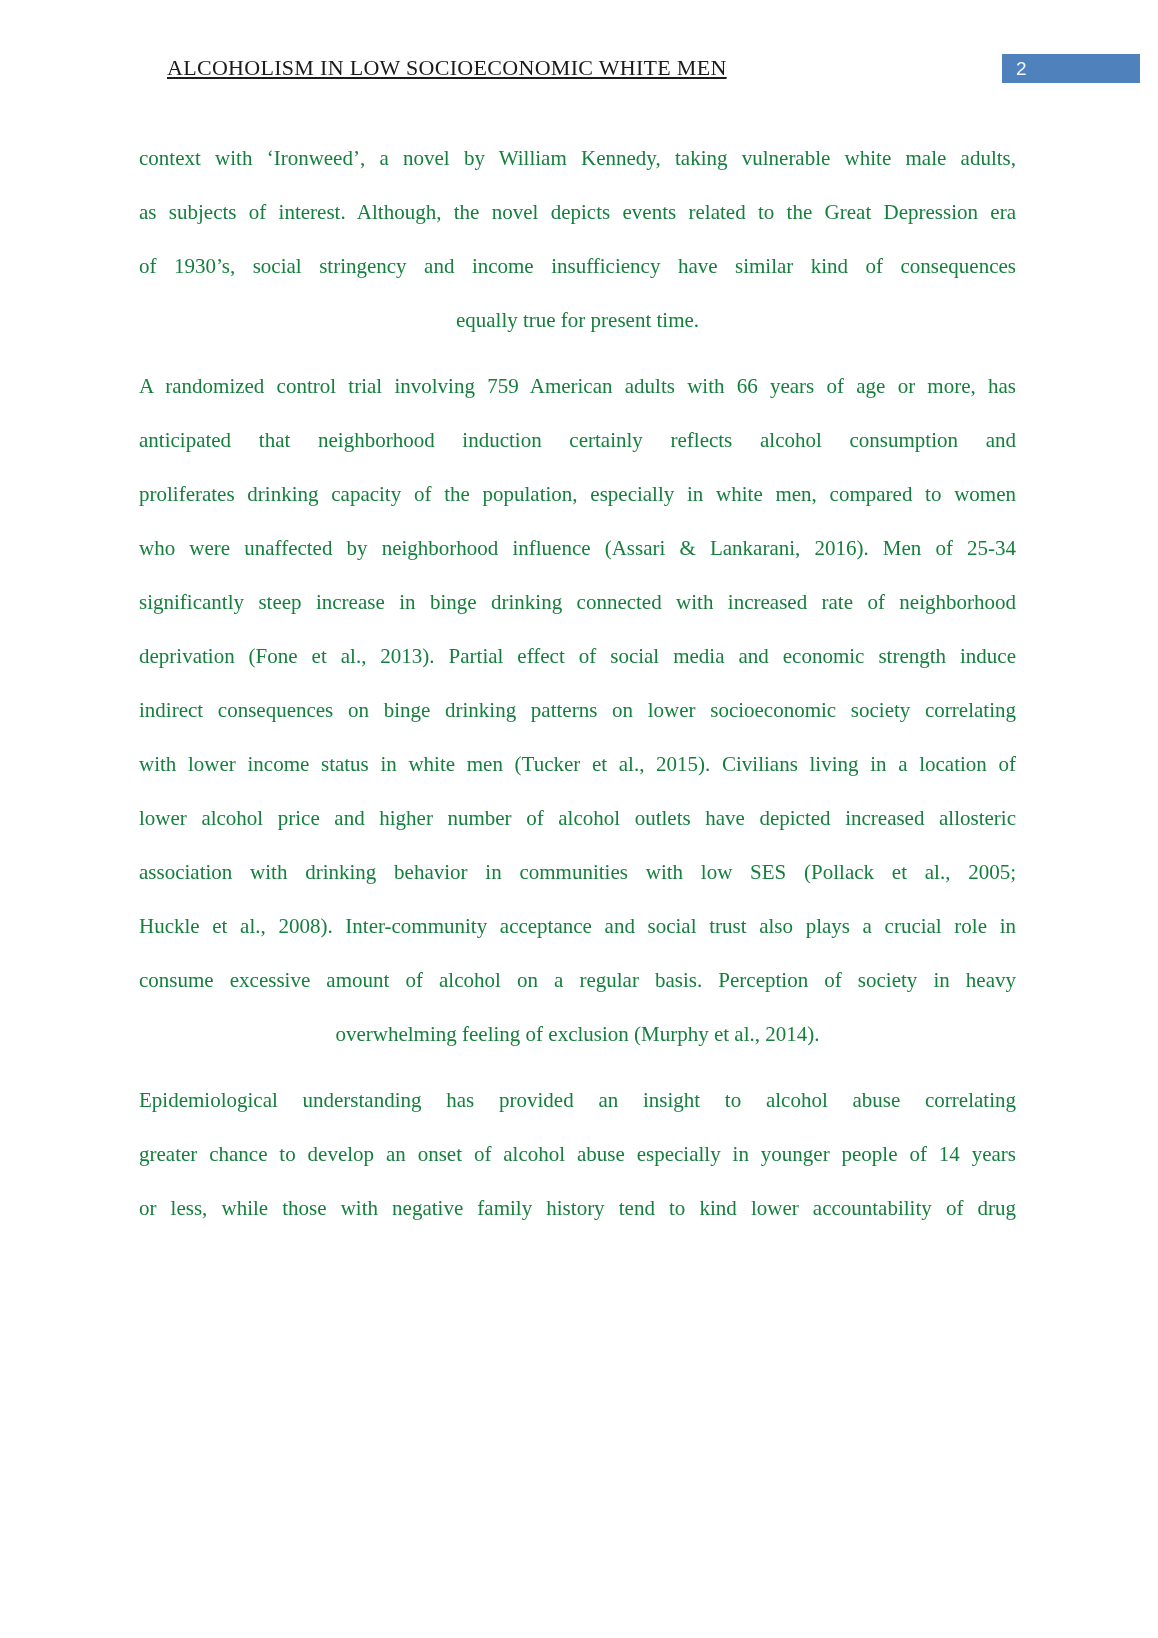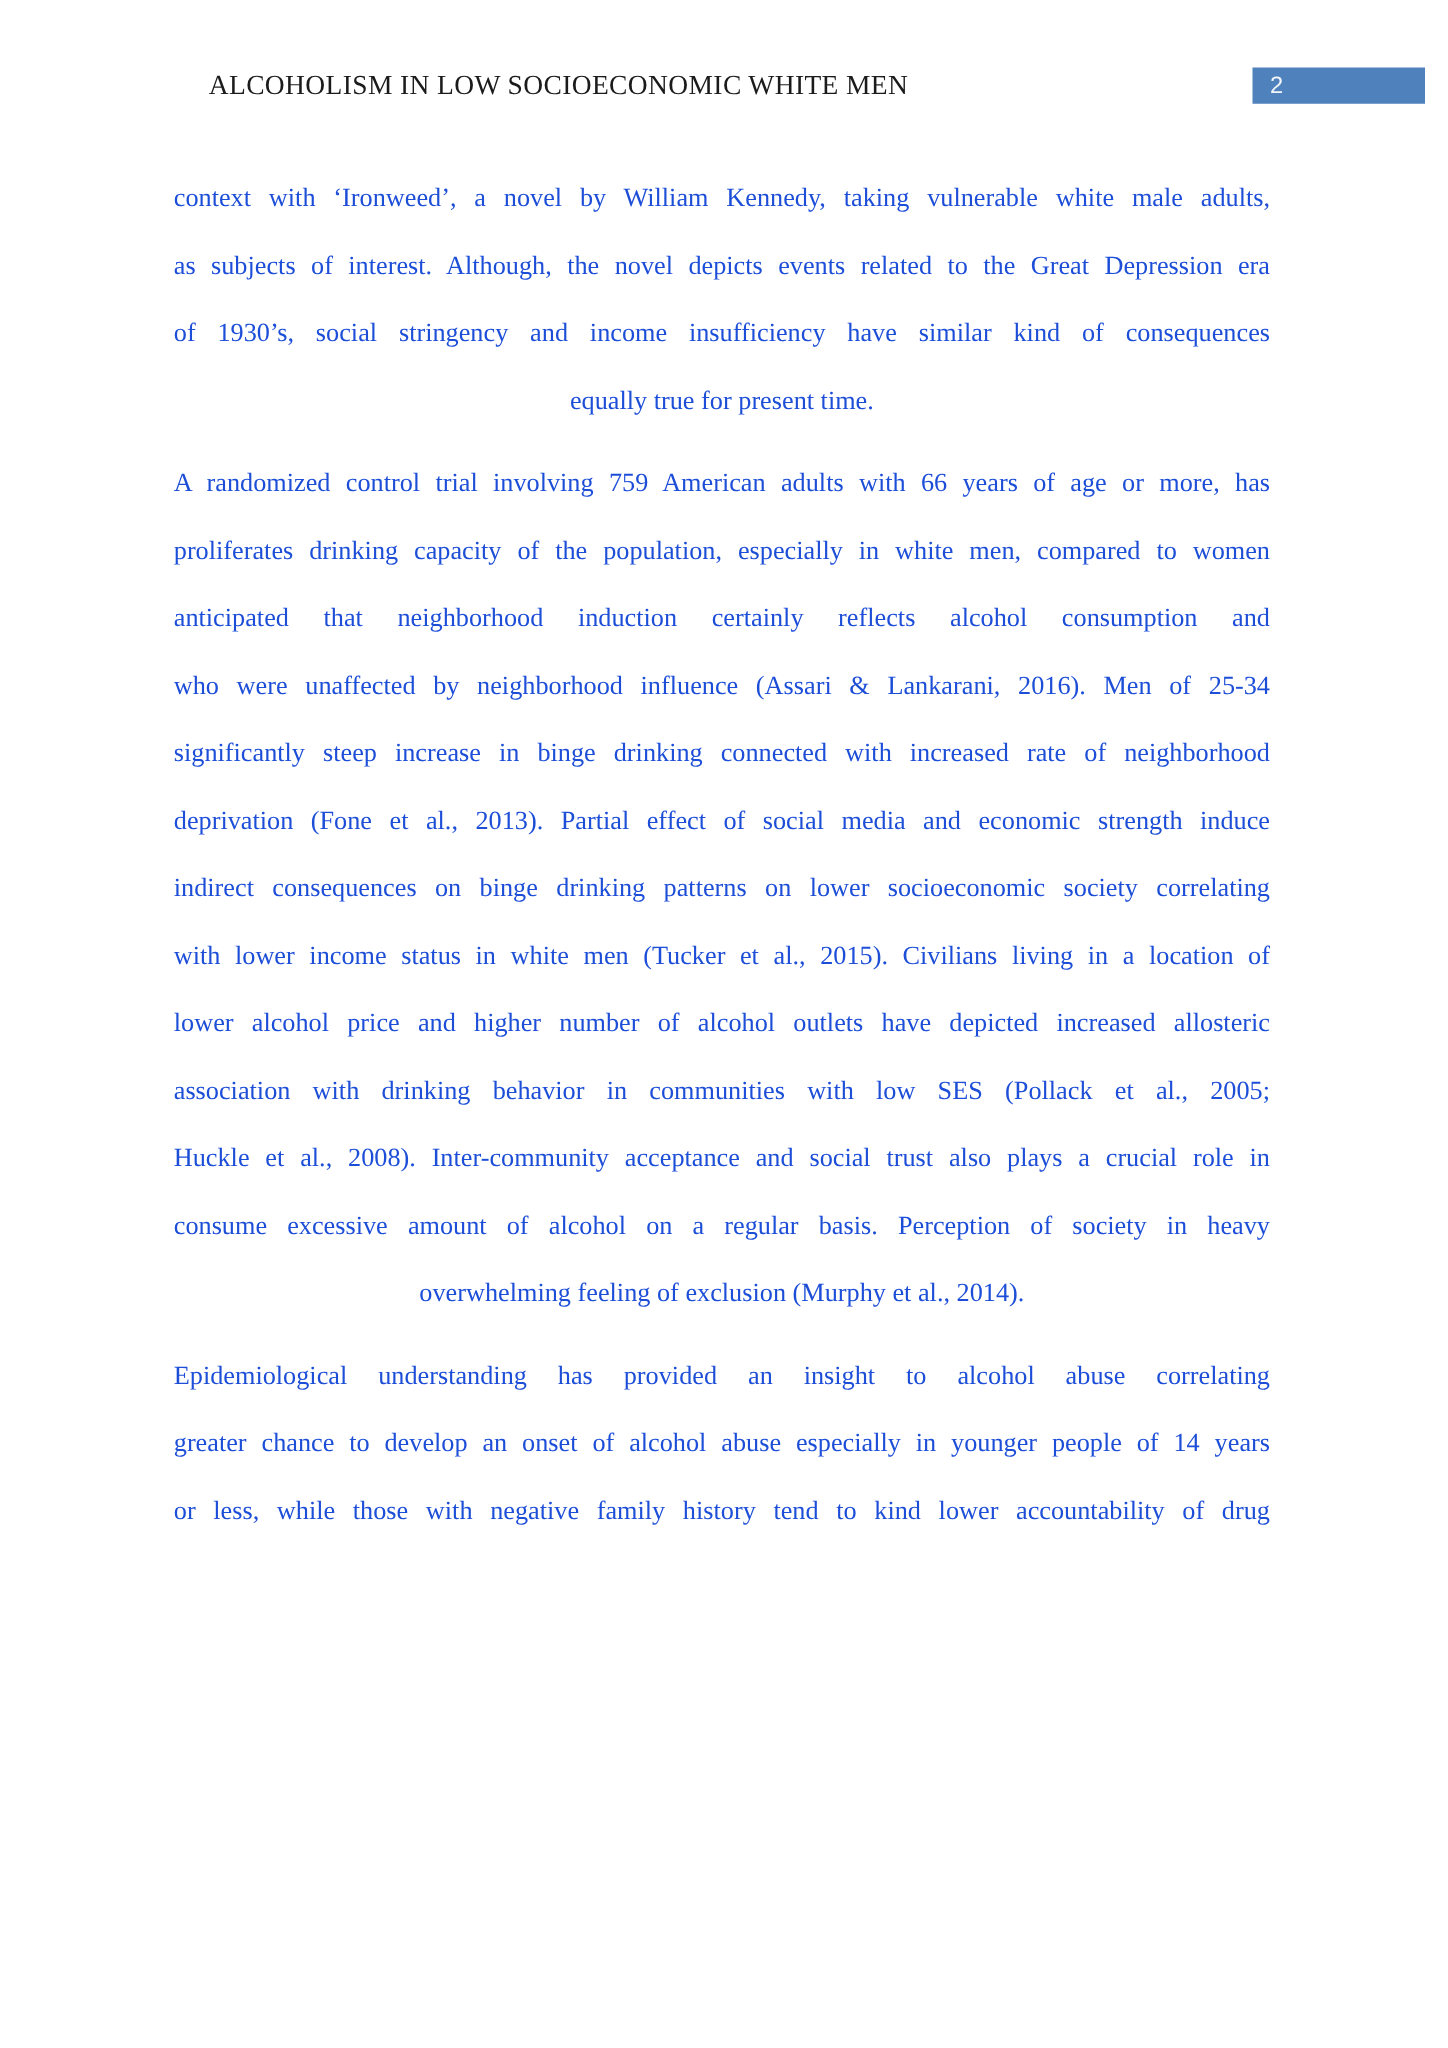--- a/index.html
+++ b/index.html
@@ -16,20 +16,21 @@
     font-family: "Liberation Serif", serif;
   }
   .running-head {
     position: absolute;
     left: 167px;
     top: 55px;
     font-size: 22px;
     letter-spacing: 0.3px;
     color: #1b1b1b;
     white-space: nowrap;
+    text-decoration: underline;
   }
   .page-num-box {
     position: absolute;
     left: 1002px;
     top: 54px;
     width: 138px;
     height: 29px;
     box-sizing: border-box;
     padding-left: 14px;
     display: flex;
@@ -63,31 +64,31 @@
   }
 </style>
 </head>
 <body>
 
 <div class="page">
   <div class="running-head">ALCOHOLISM IN LOW SOCIOECONOMIC WHITE MEN</div>
   <div class="page-num-box" style="background: rgb(79, 129, 189); color: rgb(242, 246, 251);">
     <span>2</span>
   </div>
-  <div class="doc-body" style="color: #1d4ed8;">
+  <div class="doc-body" style="color: #15803d;">
       <div class="paragraph">
         <div class="line just">context with ‘Ironweed’, a novel by William Kennedy, taking vulnerable white male adults,</div>
         <div class="line just">as subjects of interest. Although, the novel depicts events related to the Great Depression era</div>
         <div class="line just">of 1930’s, social stringency and income insufficiency have similar kind of consequences</div>
         <div class="line last">equally true for present time.</div>
       </div>
       <div class="paragraph">
         <div class="line just">A randomized control trial involving 759 American adults with 66 years of age or more, has</div>
+        <div class="line just">anticipated that neighborhood induction certainly reflects alcohol consumption and</div>
         <div class="line just">proliferates drinking capacity of the population, especially in white men, compared to women</div>
-        <div class="line just">anticipated that neighborhood induction certainly reflects alcohol consumption and</div>
         <div class="line just">who were unaffected by neighborhood influence (Assari &amp; Lankarani, 2016). Men of 25-34</div>
         <div class="line just">significantly steep increase in binge drinking connected with increased rate of neighborhood</div>
         <div class="line just">deprivation (Fone et al., 2013). Partial effect of social media and economic strength induce</div>
         <div class="line just">indirect consequences on binge drinking patterns on lower socioeconomic society correlating</div>
         <div class="line just">with lower income status in white men (Tucker et al., 2015). Civilians living in a location of</div>
         <div class="line just">lower alcohol price and higher number of alcohol outlets have depicted increased allosteric</div>
         <div class="line just">association with drinking behavior in communities with low SES (Pollack et al., 2005;</div>
         <div class="line just">Huckle et al., 2008). Inter-community acceptance and social trust also plays a crucial role in</div>
         <div class="line just">consume excessive amount of alcohol on a regular basis. Perception of society in heavy</div>
         <div class="line last">overwhelming feeling of exclusion (Murphy et al., 2014).</div>

